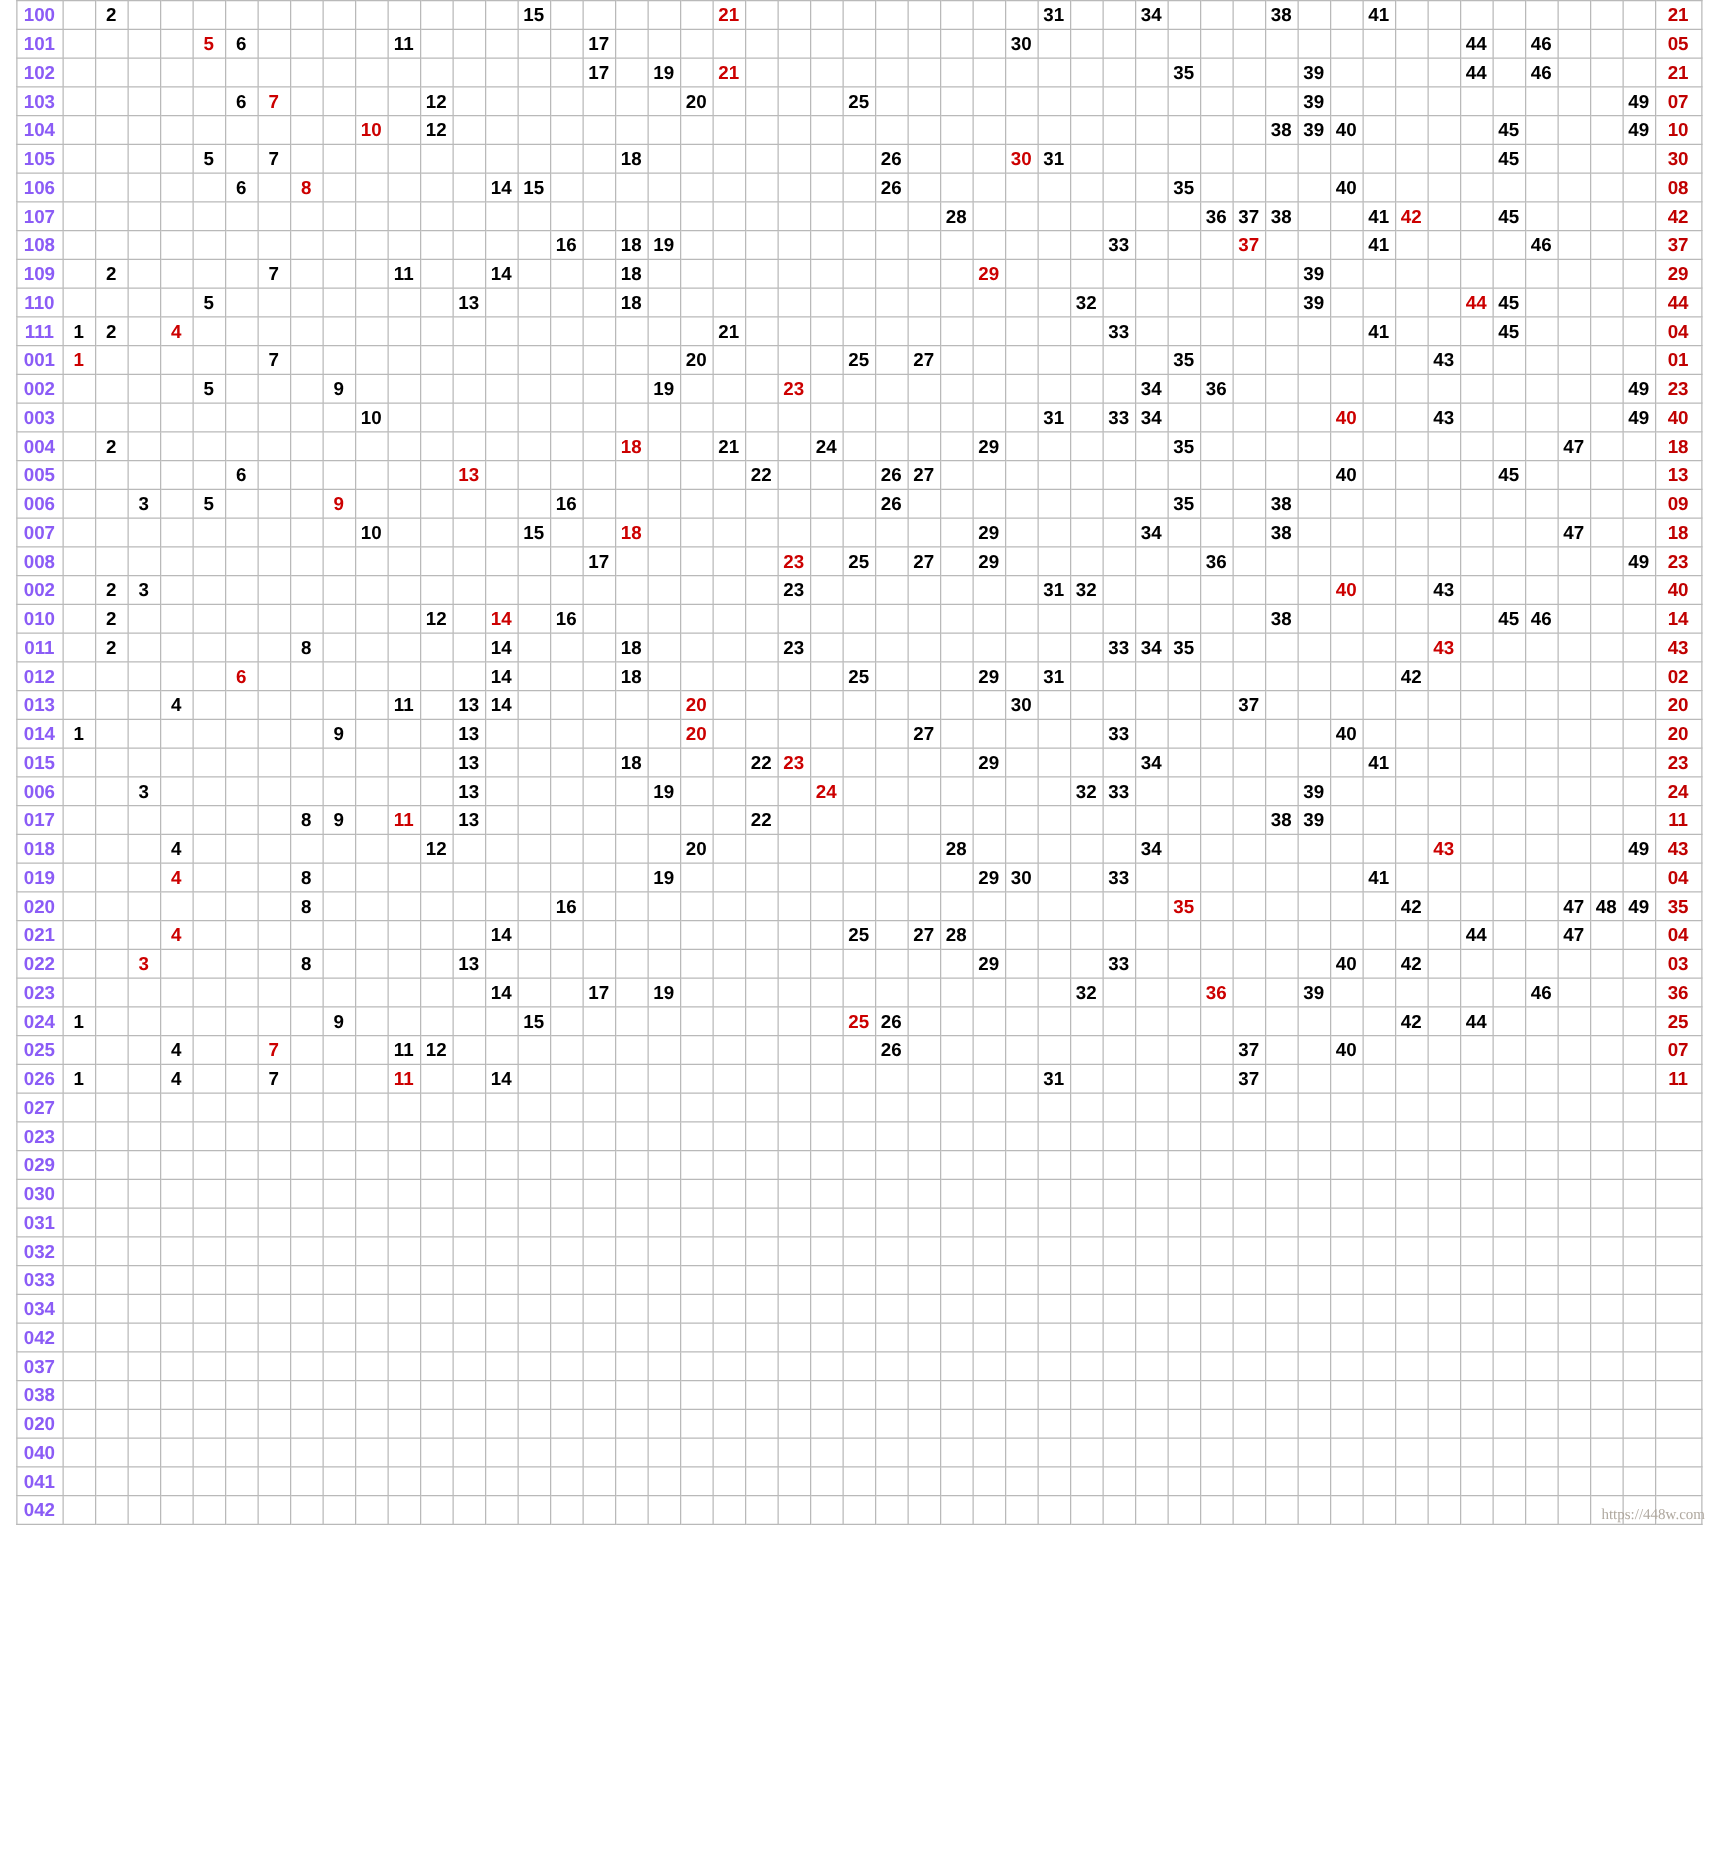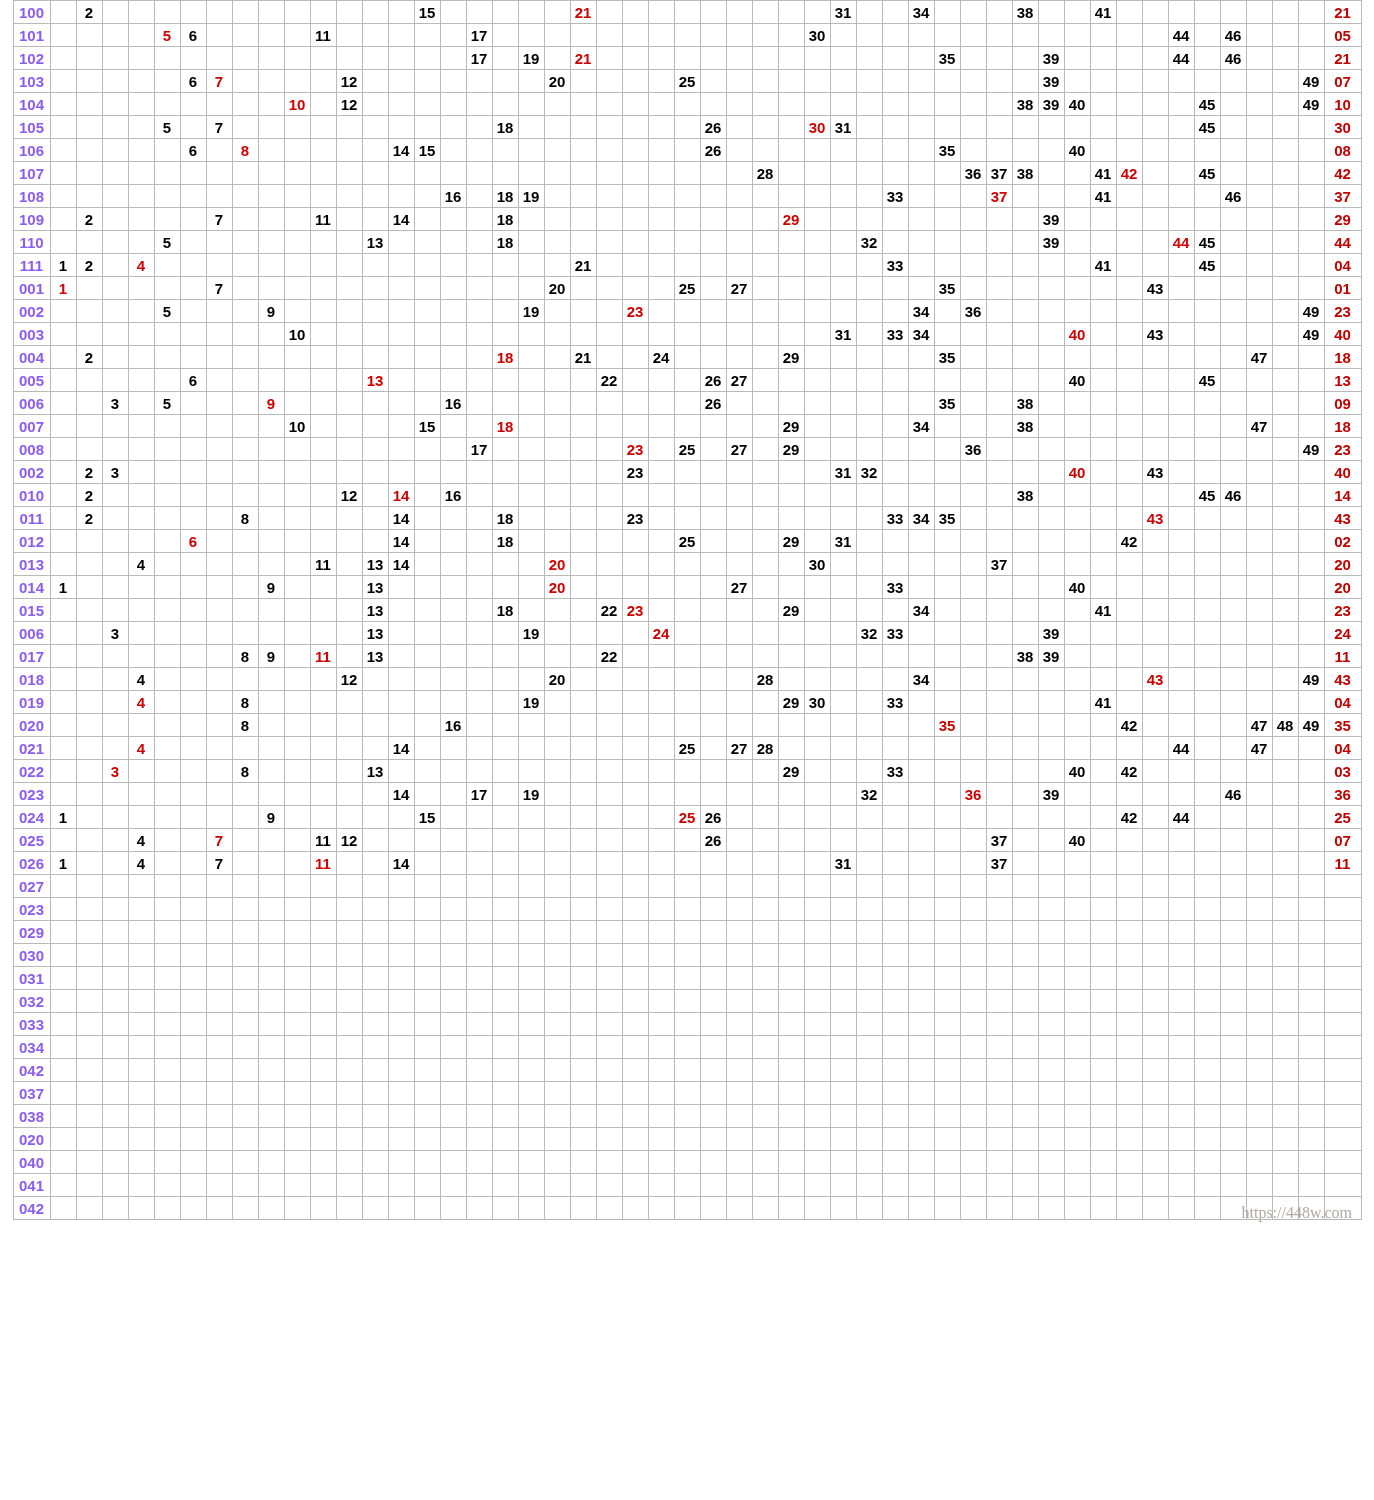--- a/index.html
+++ b/index.html
@@ -50,23 +50,23 @@
   td.cell{width:25px;color:#000;}
   td.red{color:#cc0000;}
   td.sep{border-right:2px solid #000;}
   tr.row td{height:22px;}
   .footer{
     position:relative;
     height:14px;
   }
   .wm{
     position:absolute;
-    right:22px;
+    right:10px;
     top:-16px;
-    font-size:16px;
+    font-size:12px;
     color:#b0a9a0;
     font-family:"Liberation Serif",serif;
     margin-left:28px;
   }
 </style>
 </head>
 <body>
 
 <div class="page">
   <table class="grid">

